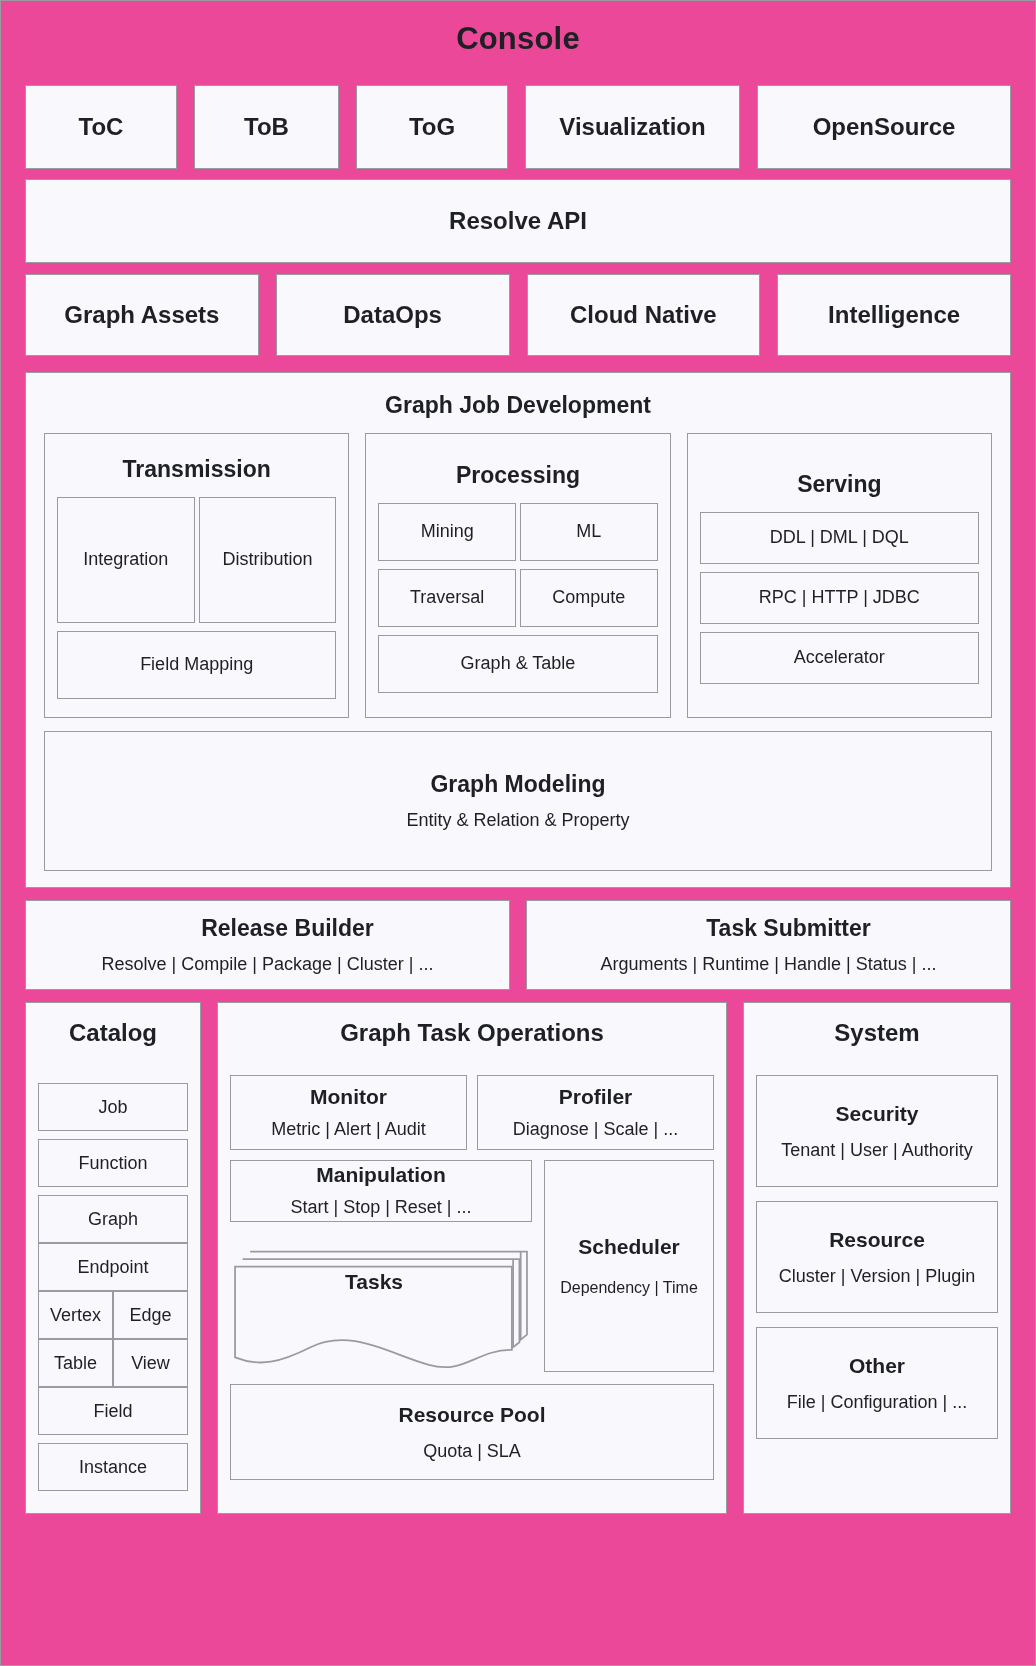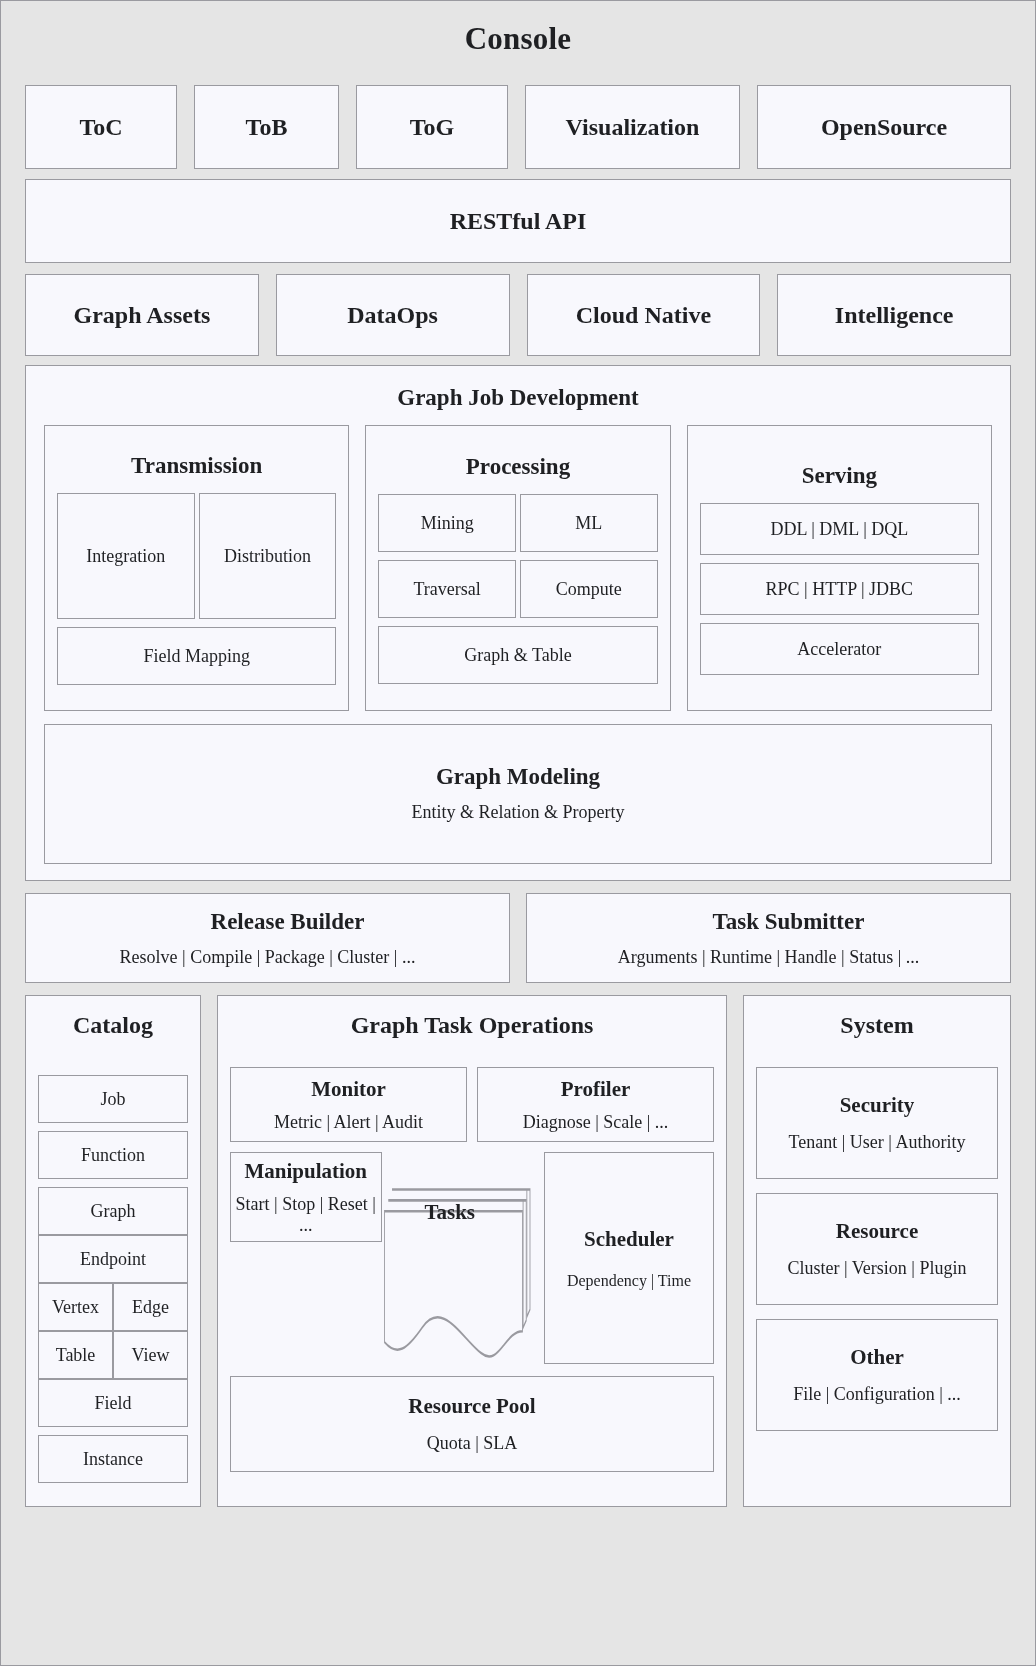--- a/index.html
+++ b/index.html
@@ -9,24 +9,23 @@
   }
   body {
     font-family: "Liberation Sans", sans-serif;
     color: #1f2023;
   }
   #page {
     position: relative;
     width: 1036px;
     height: 1666px;
     box-sizing: border-box;
-    background: #e5e5e5;
+    background: #ec4899;
     border: 1.6px solid #9a9aa0;
     overflow: hidden;
-    font-family: Liberation Serif, serif;
   }
 
   
   .bx {
     box-sizing: border-box;
     background: #f8f8fd;
     border: 1.6px solid #9a9aa0;
     display: flex;
     flex-direction: column;
     align-items: center;
@@ -80,21 +79,21 @@
     height: 82px;
   }
   #capability-row .bx {
     flex: 1 1 0;
     justify-content: center;
     text-align: center;
   }
 
   
   #gjd {
-    margin: 9px 24px 0 24px;
+    margin: 16px 24px 0 24px;
     height: 516px;
     padding: 14px 18px 16px 18px;
     justify-content: flex-start;
   }
   #gjd > .gjd-title { margin-top: 5px; margin-bottom: 14px; }
 
   #gjd-cols {
     display: flex;
     gap: 16px;
     width: 100%;
@@ -108,21 +107,21 @@
   .gjd-col > .col-title { margin: 4px 0 14px 0; }
   .pair-row {
     display: flex;
     gap: 4px;
     width: 100%;
   }
   .pair-row + .pair-row { margin-top: 8px; }
   .pair-row .bx { flex: 1 1 0; justify-content: center; text-align: center; }
 
   .trans-pair { height: 126px; }
-  .trans-wide { height: 58px; margin-top: 8px; width: 100%; justify-content: center; }
+  .trans-wide { height: 68px; margin-top: 8px; width: 100%; justify-content: center; }
 
   .proc-cell { height: 58px; }
   .proc-wide { height: 58px; margin-top: 8px; width: 100%; justify-content: center; }
 
   .serv-wide { height: 52px; width: 100%; justify-content: center; }
   .serv-wide + .serv-wide { margin-top: 8px; }
 
   #graph-modeling {
     width: 100%;
     margin-top: 13px;
@@ -181,21 +180,21 @@
     padding: 10px 12px 12px 12px;
     justify-content: flex-start;
   }
   #gto .gto-title { margin: 6px 0 28px 0; }
 
   .gto-row1 { display: flex; gap: 10px; width: 100%; height: 75px; border-radius: 24px; }
   .gto-row1 .bx { flex: 1 1 0; justify-content: center; text-align: center; padding: 0 4px; }
   .gto-row1 .bx .t { margin-bottom: 10px; }
 
   .gto-row2 { display: flex; gap: 12px; width: 100%; margin-top: 10px; height: 212px; }
-  .gto-left { flex: 1 1 0; display: flex; }
+  .gto-left { flex: 1 1 0; display: flex; flex-direction: column; }
   #manipulation {
     width: 100%;
     height: 90px;
     justify-content: center;
     text-align: center;
   }
   #manipulation .t { margin-bottom: 10px; }
 
   #tasks-wrap {
     position: relative;
@@ -253,21 +252,21 @@
   <div id="console-title" class="ttl-xl">Console</div>
 
   <div id="channel-row">
     <div class="bx ch-1 ttl-lg">ToC</div>
     <div class="bx ch-2 ttl-lg">ToB</div>
     <div class="bx ch-3 ttl-lg">ToG</div>
     <div class="bx ch-4 ttl-lg">Visualization</div>
     <div class="bx ch-5 ttl-lg">OpenSource</div>
   </div>
 
-  <div id="restful-api" class="bx ttl-lg">RESTful API</div>
+  <div id="restful-api" class="bx ttl-lg">Resolve API</div>
 
   <div id="capability-row">
     <div class="bx ttl-lg">Graph Assets</div>
     <div class="bx ttl-lg">DataOps</div>
     <div class="bx ttl-lg">Cloud Native</div>
     <div class="bx ttl-lg">Intelligence</div>
   </div>
 
   <div id="gjd" class="bx">
     <div class="gjd-title ttl-md">Graph Job Development</div>

